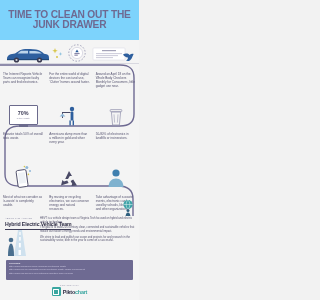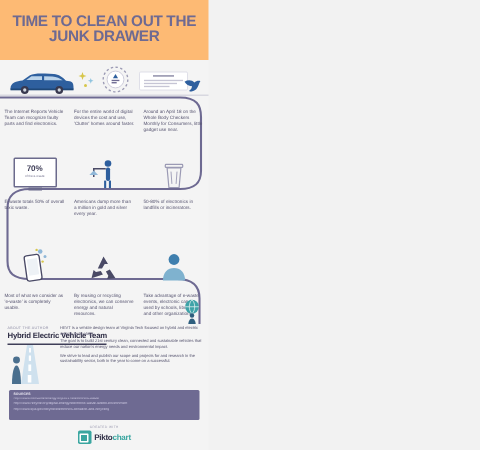--- a/index.html
+++ b/index.html
@@ -7,21 +7,21 @@
     width:139px;height:300px;overflow:hidden;
     background:#f2f2f2;
     font-family:"Liberation Sans",sans-serif;
     -webkit-font-smoothing:antialiased;
   }
   .page{position:relative;width:139px;height:300px;background:#f4f4f4;}
 
   
   .header{
     position:absolute;top:0;left:0;width:139px;height:40px;
-    background:#fdba74;
+    background:#7dd3fc;
     display:flex;align-items:center;justify-content:center;
   }
   .title{
     text-align:center;
     color:#6e6a92;
     font-weight:bold;
     font-size:10.2px;
     line-height:10.5px;
     letter-spacing:-0.2px;
     padding:0 6px;

